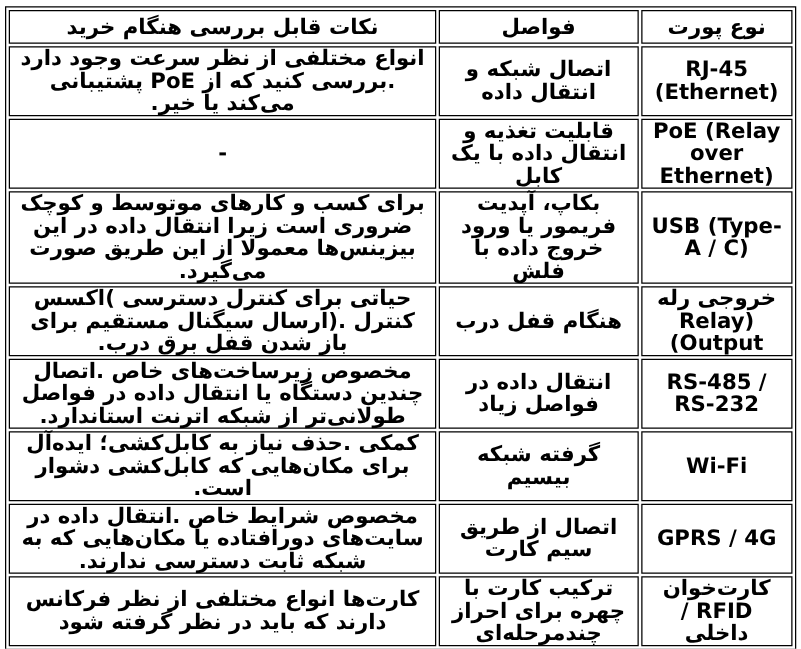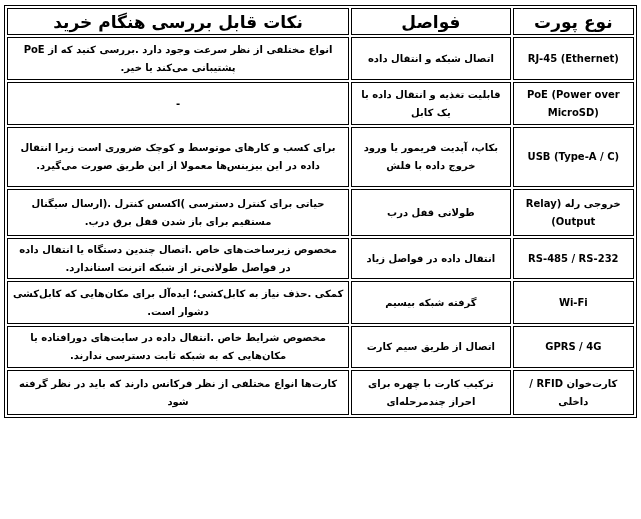--- a/index.html
+++ b/index.html
@@ -14,21 +14,21 @@
     border-collapse: separate;
     border-spacing: 2px;
     direction: rtl;
     table-layout: fixed;
   }
   table.ports td, table.ports th {
     border: 1px solid #000;
     padding: 0 4px;
     text-align: center;
     vertical-align: middle;
-    font-size: 10px;
+    font-size: 17px;
     line-height: 18px;
     font-weight: bold;
   }
   table.ports th { font-size: 17px; font-weight: bold; height: 25px; }
   col.c-port { width: 121px; }
   col.c-use { width: 159px; }
   col.c-notes { width: 341px; }
   td.port { direction: ltr; unicode-bidi: plaintext; }
   .plain { unicode-bidi: plaintext; }
 </style>
@@ -48,32 +48,32 @@
       <th>نکات قابل بررسی هنگام خرید</th>
     </tr>
   </thead>
   <tbody>
     <tr style="height:43px">
       <td class="port">RJ-45 (Ethernet)</td>
       <td class="plain">اتصال شبکه و انتقال داده</td>
       <td class="plain">انواع مختلفی از نظر سرعت وجود دارد .بررسی کنید که از PoE پشتیبانی می‌کند یا خیر.</td>
     </tr>
     <tr style="height:43px">
-      <td class="port">PoE (Power over MicroSD)</td>
+      <td class="port">PoE (Relay over Ethernet)</td>
       <td class="plain">قابلیت تغذیه و انتقال داده با یک کابل</td>
       <td class="plain">-</td>
     </tr>
     <tr style="height:60px">
       <td class="port">USB (Type-A / C)</td>
       <td class="plain">بکاپ، آپدیت فریمور یا ورود خروج داده با فلش</td>
       <td class="plain">برای کسب و کارهای موتوسط و کوچک ضروری است زیرا انتقال داده در این بیزینس‌ها معمولا از این طریق صورت می‌گیرد.</td>
     </tr>
     <tr style="height:47px">
       <td class="plain">خروجی رله (Relay Output)</td>
-      <td class="plain">طولانی قفل درب</td>
+      <td class="plain">هنگام قفل درب</td>
       <td class="plain">حیاتی برای کنترل دسترسی )اکسس کنترل .(ارسال سیگنال مستقیم برای باز شدن قفل برق درب.</td>
     </tr>
     <tr style="height:41px">
       <td class="port">RS-485 / RS-232</td>
       <td class="plain">انتقال داده در فواصل زیاد</td>
       <td class="plain">مخصوص زیرساخت‌های خاص .اتصال چندین دستگاه یا انتقال داده در فواصل طولانی‌تر از شبکه اترنت استاندارد.</td>
     </tr>
     <tr style="height:43px">
       <td class="port">Wi-Fi</td>
       <td class="plain">گرفته شبکه بیسیم</td>

